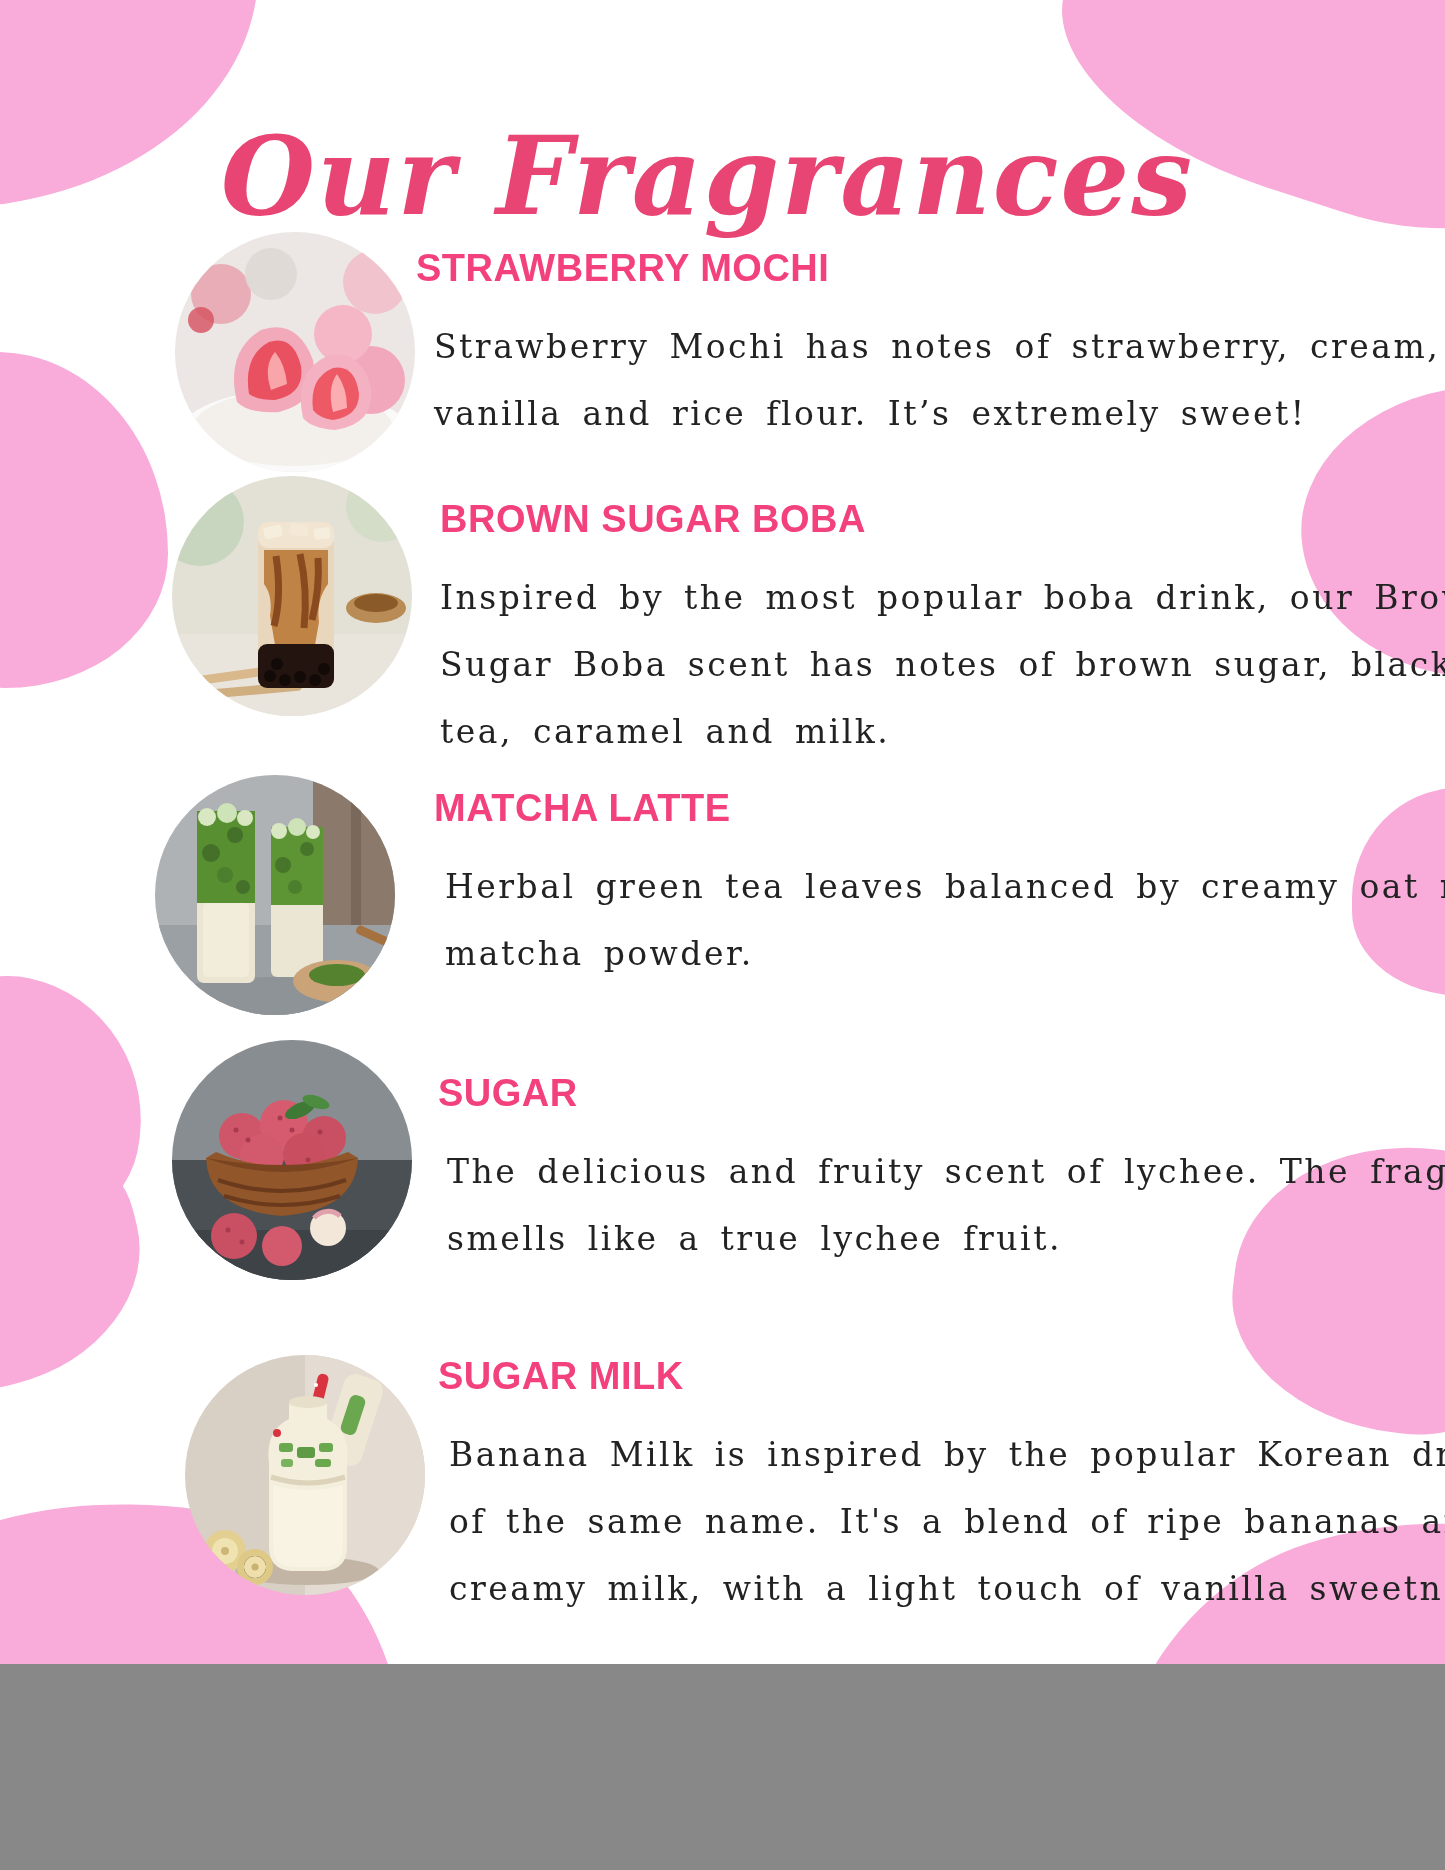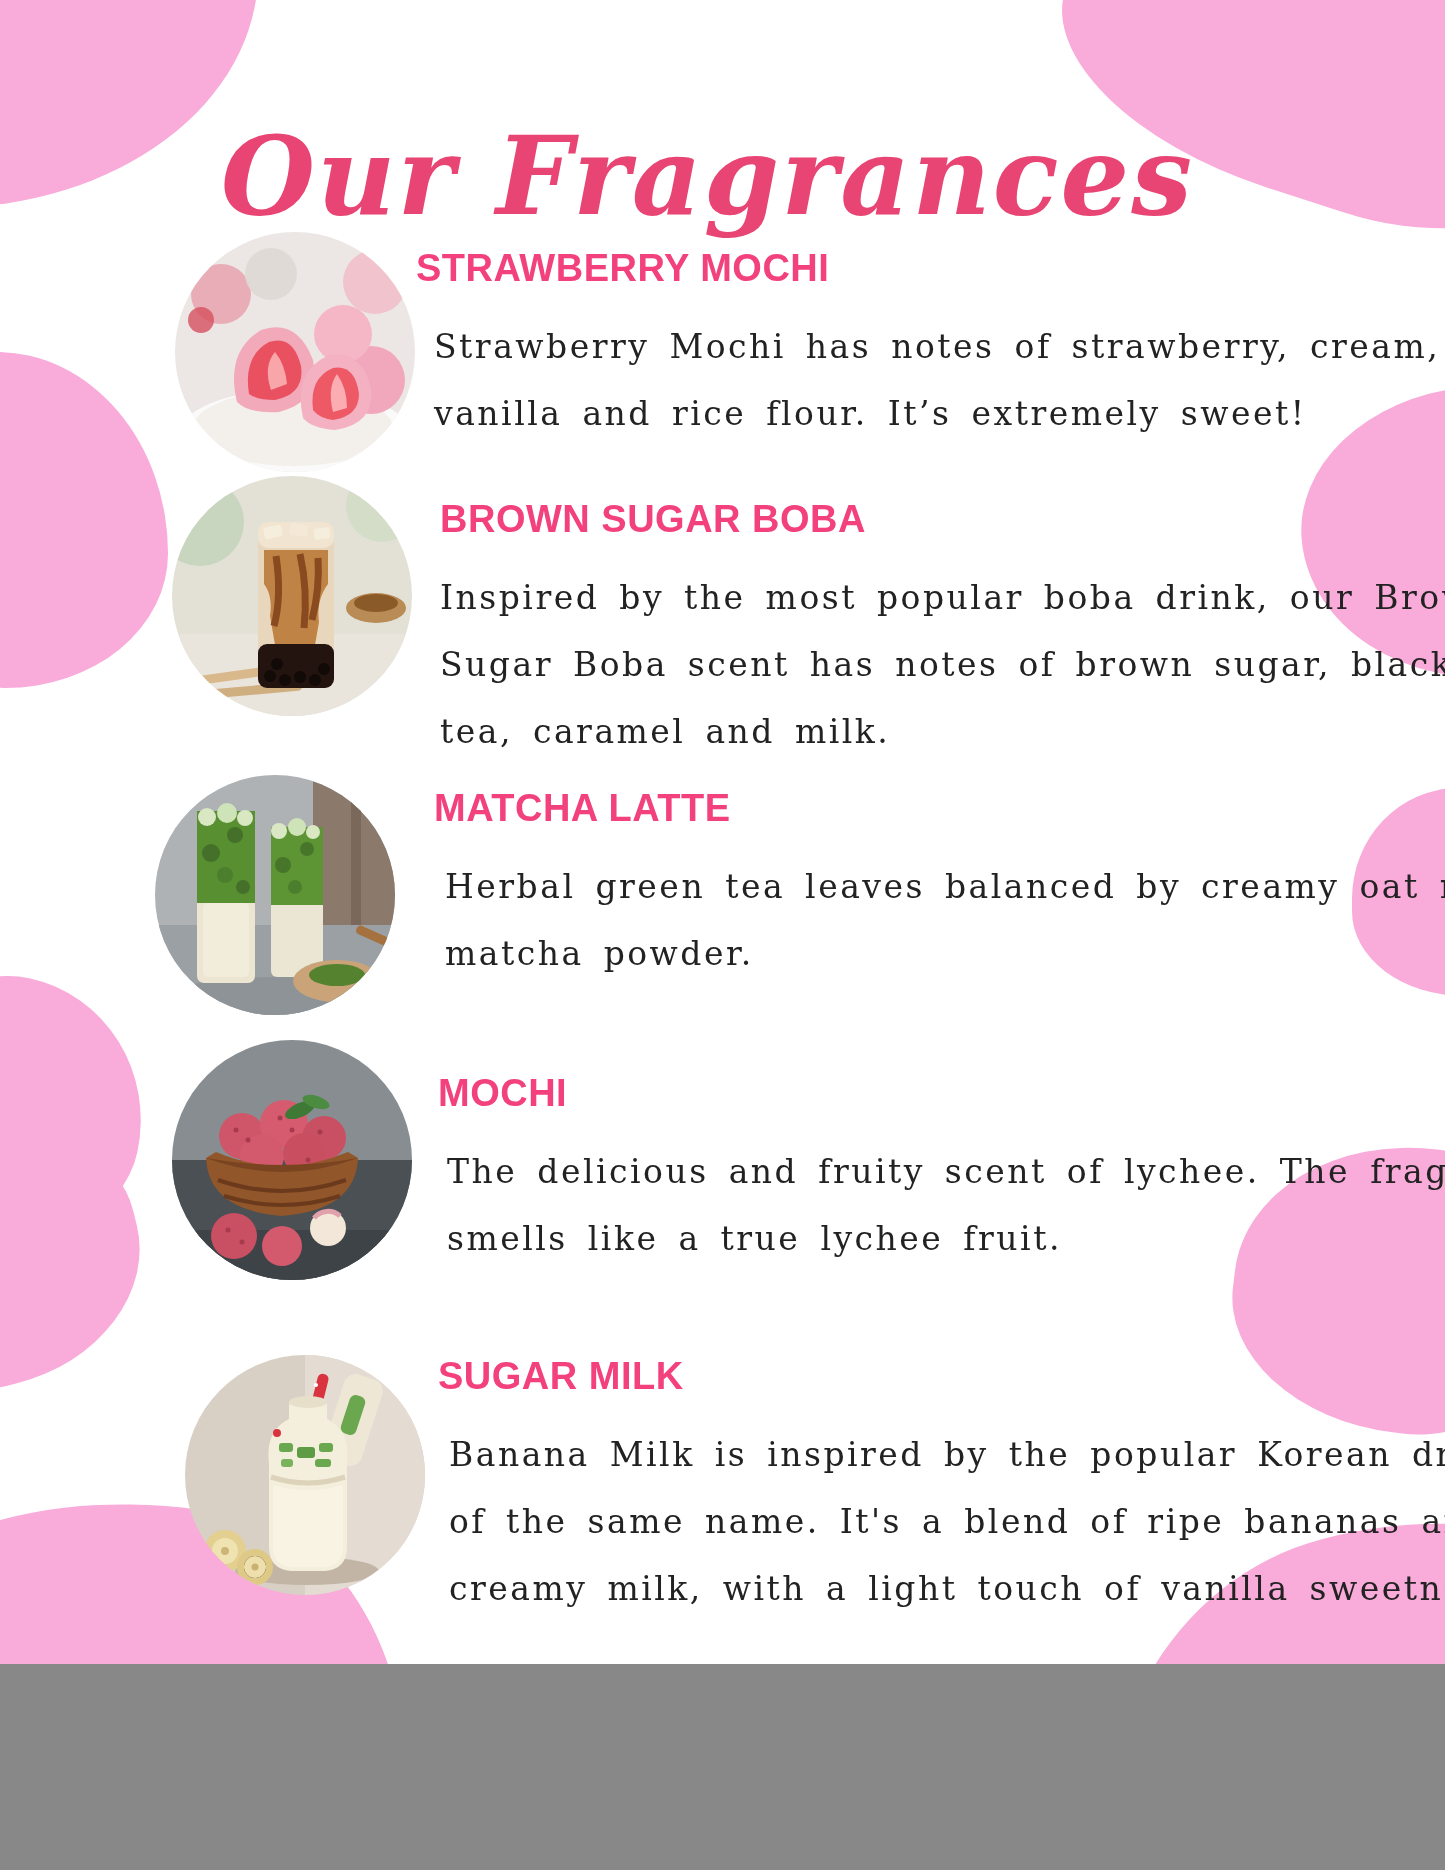--- a/index.html
+++ b/index.html
@@ -154,21 +154,21 @@
       <path d="M34,118 Q110,146 186,118 Q110,132 34,118Z" fill="#7a4421"></path>
       <path d="M46,140 Q110,162 174,140 M52,156 Q110,174 168,156" stroke="#6b3a1c" stroke-width="4" fill="none"></path>
       <circle cx="62" cy="196" r="23" fill="#c94f62"></circle>
       <circle cx="56" cy="190" r="2.5" fill="#a83a4e"></circle>
         <circle cx="70" cy="202" r="2.5" fill="#a83a4e"></circle>
       <circle cx="110" cy="206" r="20" fill="#d25a6c"></circle>
       <circle cx="156" cy="188" r="18" fill="#f2e7d8"></circle>
       <path d="M142,178 a18,18 0 0 1 26,-2" stroke="#e0a0ac" stroke-width="5" fill="none"></path>
     </svg>
   </div>
-  <h2 class="sec-head" style="left:438px;top:1071px;">MOCHI</h2>
+  <h2 class="sec-head" style="left:438px;top:1071px;">SUGAR</h2>
   <div class="sec-body" style="left:434px;top:1125px;">
     <div>The delicious and fruity scent of lychee. The fragrance</div>
     <div>smells like a true lychee fruit.</div>
   </div>
 
   <div class="photo" style="left:185px;top:1355px;">
     <svg viewBox="0 0 240 240" role="img" aria-label="banana-milk-photo">
       <rect width="240" height="240" fill="#d9d0c5"></rect>
       <rect x="120" width="120" height="240" fill="#e4dcd2"></rect>
       <rect x="148" y="20" width="40" height="90" rx="12" fill="#efe7d6" transform="rotate(18 168 65)"></rect>

